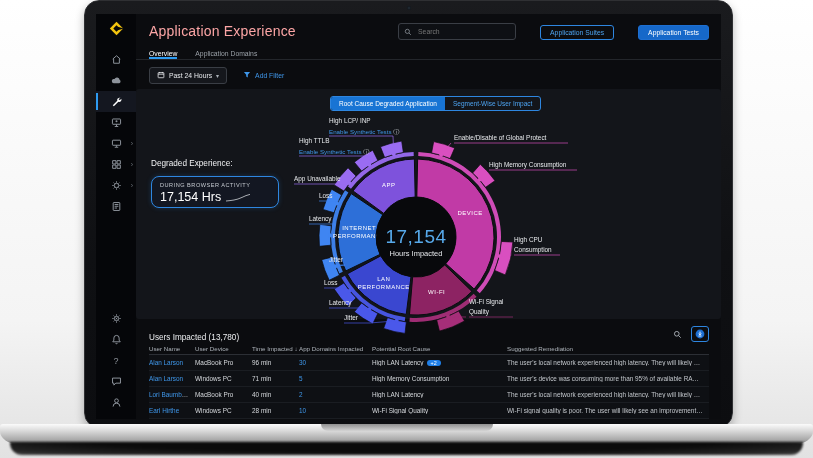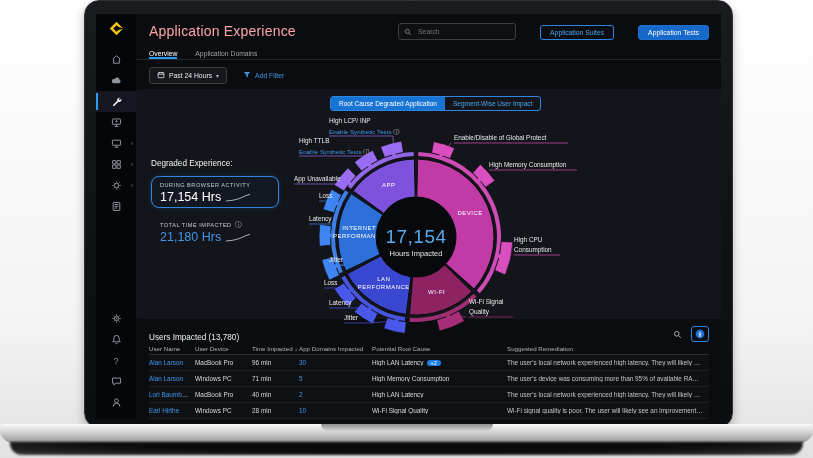--- a/index.html
+++ b/index.html
@@ -220,32 +220,20 @@
             <div class="opt on">Root Cause Degraded Application</div>
             <div class="opt off">Segment-Wise User Impact</div>
           </div>
 
           <div class="stats">
             <div class="stats-h">Degraded Experience:</div>
             <div class="stat-box">
               <div class="stat-cap">DURING BROWSER ACTIVITY</div>
               <div class="stat-val">
                 <span>17,154 Hrs</span>
-                <svg class="spark" width="24" height="10" viewBox="0 0 24 10">
-                    <polyline points="0,9 4,8.6 8,8 12,7 16,5.4 20,3.6 24,2.4" fill="none" stroke="#c3c7cc" stroke-width="1"></polyline>
-                  </svg>
-              </div>
-            </div>
-            <div class="stat2">
-              <div class="stat-cap">
-                  <span>TOTAL TIME IMPACTED</span>
-                  <span class="info">ⓘ</span>
-                </div>
-              <div class="stat-val">
-                <span>21,180 Hrs</span>
                 <svg class="spark" width="24" height="10" viewBox="0 0 24 10">
                     <polyline points="0,9 4,8.6 8,8 12,7 16,5.4 20,3.6 24,2.4" fill="none" stroke="#c3c7cc" stroke-width="1"></polyline>
                   </svg>
               </div>
             </div>
           </div>
 
           <div class="chart-wrap">
             <svg id="sunburst" width="438" height="238" viewBox="0 0 438 238">
                 <path d="M69.05709565278343 86.93275792564584A78 78 0 0 1 130.36649124909817 55.017106688962045L131.16230320466573 93.00877266100618A40 40 0 0 0 99.72158751424791 109.375773295203Z" fill="#7e52dc" stroke="#0b0c0f" stroke-width="1"></path>

